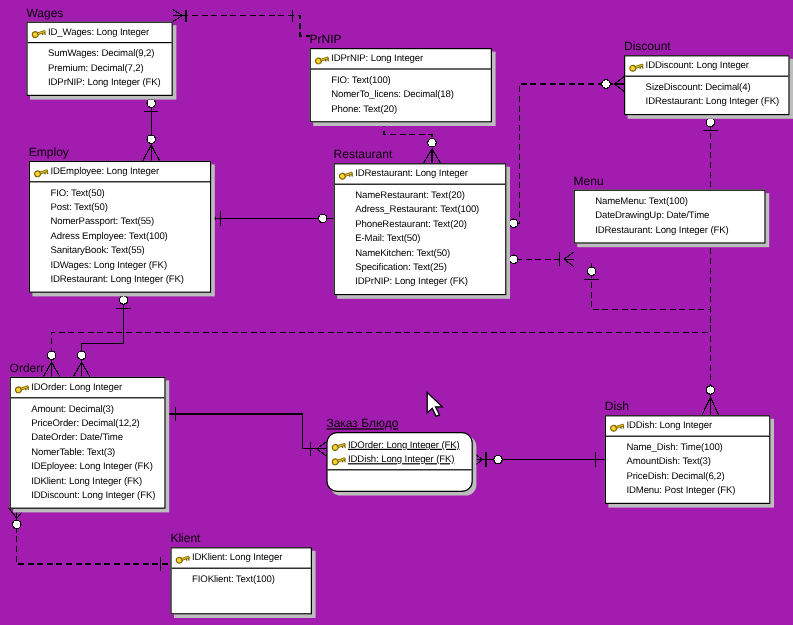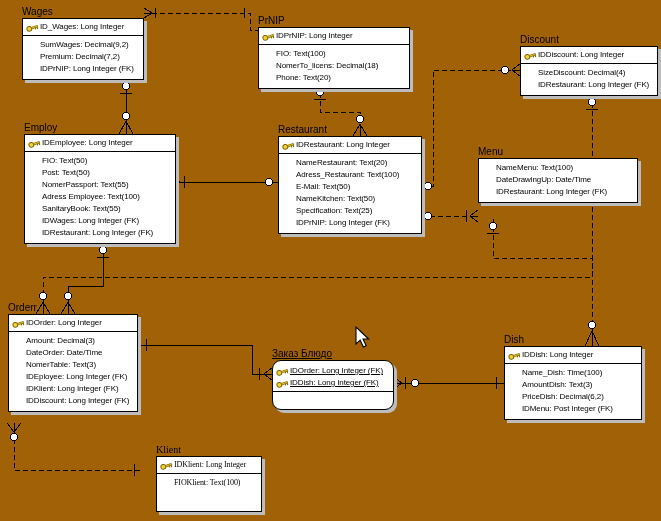--- a/index.html
+++ b/index.html
@@ -1,17 +1,17 @@
 <!DOCTYPE html>
 <html><head>
 <meta charset="utf-8">
 <style>
   html,body{margin:0;padding:0;background:#fff;}
   #canvas{
-    position:relative;width:661px;height:521px;background:#a16207;
+    position:relative;width:661px;height:521px;background:#a21caf;
     font-family:"Liberation Sans", sans-serif;overflow:hidden;
   }
   #rels{position:absolute;left:0;top:0;z-index:1;}
   .entity{position:absolute;z-index:2;}
   .ent-label{
     font-size:10px;line-height:12px;height:12px;color:#000;
     white-space:nowrap;letter-spacing:0px;
   }
   .ent-box{
     background:#fff;border:1px solid #000;
@@ -152,21 +152,21 @@
           <div class="row">
             <span>Premium: Decimal(7,2)</span>
           </div>
           <div class="row">
             <span>IDPrNIP: Long Integer (FK)</span>
           </div>
         </div>
     </div>
   </div>
 
-  <div class="entity" style="left:258px;top:15px;width:152px;">
+  <div class="entity" style="left:258px;top:28px;width:152px;">
     <div class="ent-label">PrNIP</div>
     <div class="ent-box">
       <div class="pk-rows">
           <div class="row">
             <span class="keyic">
               <svg width="13" height="9" viewBox="0 0 13 9">
                 <g transform="rotate(-18 6 5)">
                   <circle cx="3.2" cy="5" r="2.4" fill="#f6d32d" stroke="#7a6200" stroke-width="1"></circle>
                   <rect x="5.4" y="4.2" width="6.4" height="1.6" fill="#f6d32d" stroke="#7a6200" stroke-width="0.7"></rect>
                   <rect x="8.6" y="5.6" width="1.1" height="1.8" fill="#7a6200"></rect>
@@ -283,20 +283,23 @@
           </div>
         </div>
       <div class="field-rows">
           <div class="row">
             <span>NameRestaurant: Text(20)</span>
           </div>
           <div class="row">
             <span>Adress_Restaurant: Text(100)</span>
           </div>
           <div class="row">
+            <span>PhoneRestaurant: Text(20)</span>
+          </div>
+          <div class="row">
             <span>E-Mail: Text(50)</span>
           </div>
           <div class="row">
             <span>NameKitchen: Text(50)</span>
           </div>
           <div class="row">
             <span>Specification: Text(25)</span>
           </div>
           <div class="row">
             <span>IDPrNIP: Long Integer (FK)</span>
@@ -336,20 +339,23 @@
                   <rect x="10.6" y="5.6" width="1.1" height="2.2" fill="#7a6200"></rect>
                 </g>
               </svg>
             </span>
             <span>IDOrder: Long Integer</span>
           </div>
         </div>
       <div class="field-rows">
           <div class="row">
             <span>Amount: Decimal(3)</span>
+          </div>
+          <div class="row">
+            <span>PriceOrder: Decimal(12,2)</span>
           </div>
           <div class="row">
             <span>DateOrder: Date/Time</span>
           </div>
           <div class="row">
             <span>NomerTable: Text(3)</span>
           </div>
           <div class="row">
             <span>IDEployee: Long Integer (FK)</span>
           </div>
@@ -426,21 +432,21 @@
           <div class="row">
             <span>PriceDish: Decimal(6,2)</span>
           </div>
           <div class="row">
             <span>IDMenu: Post Integer (FK)</span>
           </div>
         </div>
     </div>
   </div>
 
-  <div class="entity" style="left:156px;top:444px;width:106px;font-family:Liberation Serif, serif;">
+  <div class="entity" style="left:142px;top:444px;width:118px;">
     <div class="ent-label">Klient</div>
     <div class="ent-box">
       <div class="pk-rows">
           <div class="row">
             <span class="keyic">
               <svg width="13" height="9" viewBox="0 0 13 9">
                 <g transform="rotate(-18 6 5)">
                   <circle cx="3.2" cy="5" r="2.4" fill="#f6d32d" stroke="#7a6200" stroke-width="1"></circle>
                   <rect x="5.4" y="4.2" width="6.4" height="1.6" fill="#f6d32d" stroke="#7a6200" stroke-width="0.7"></rect>
                   <rect x="8.6" y="5.6" width="1.1" height="1.8" fill="#7a6200"></rect>

